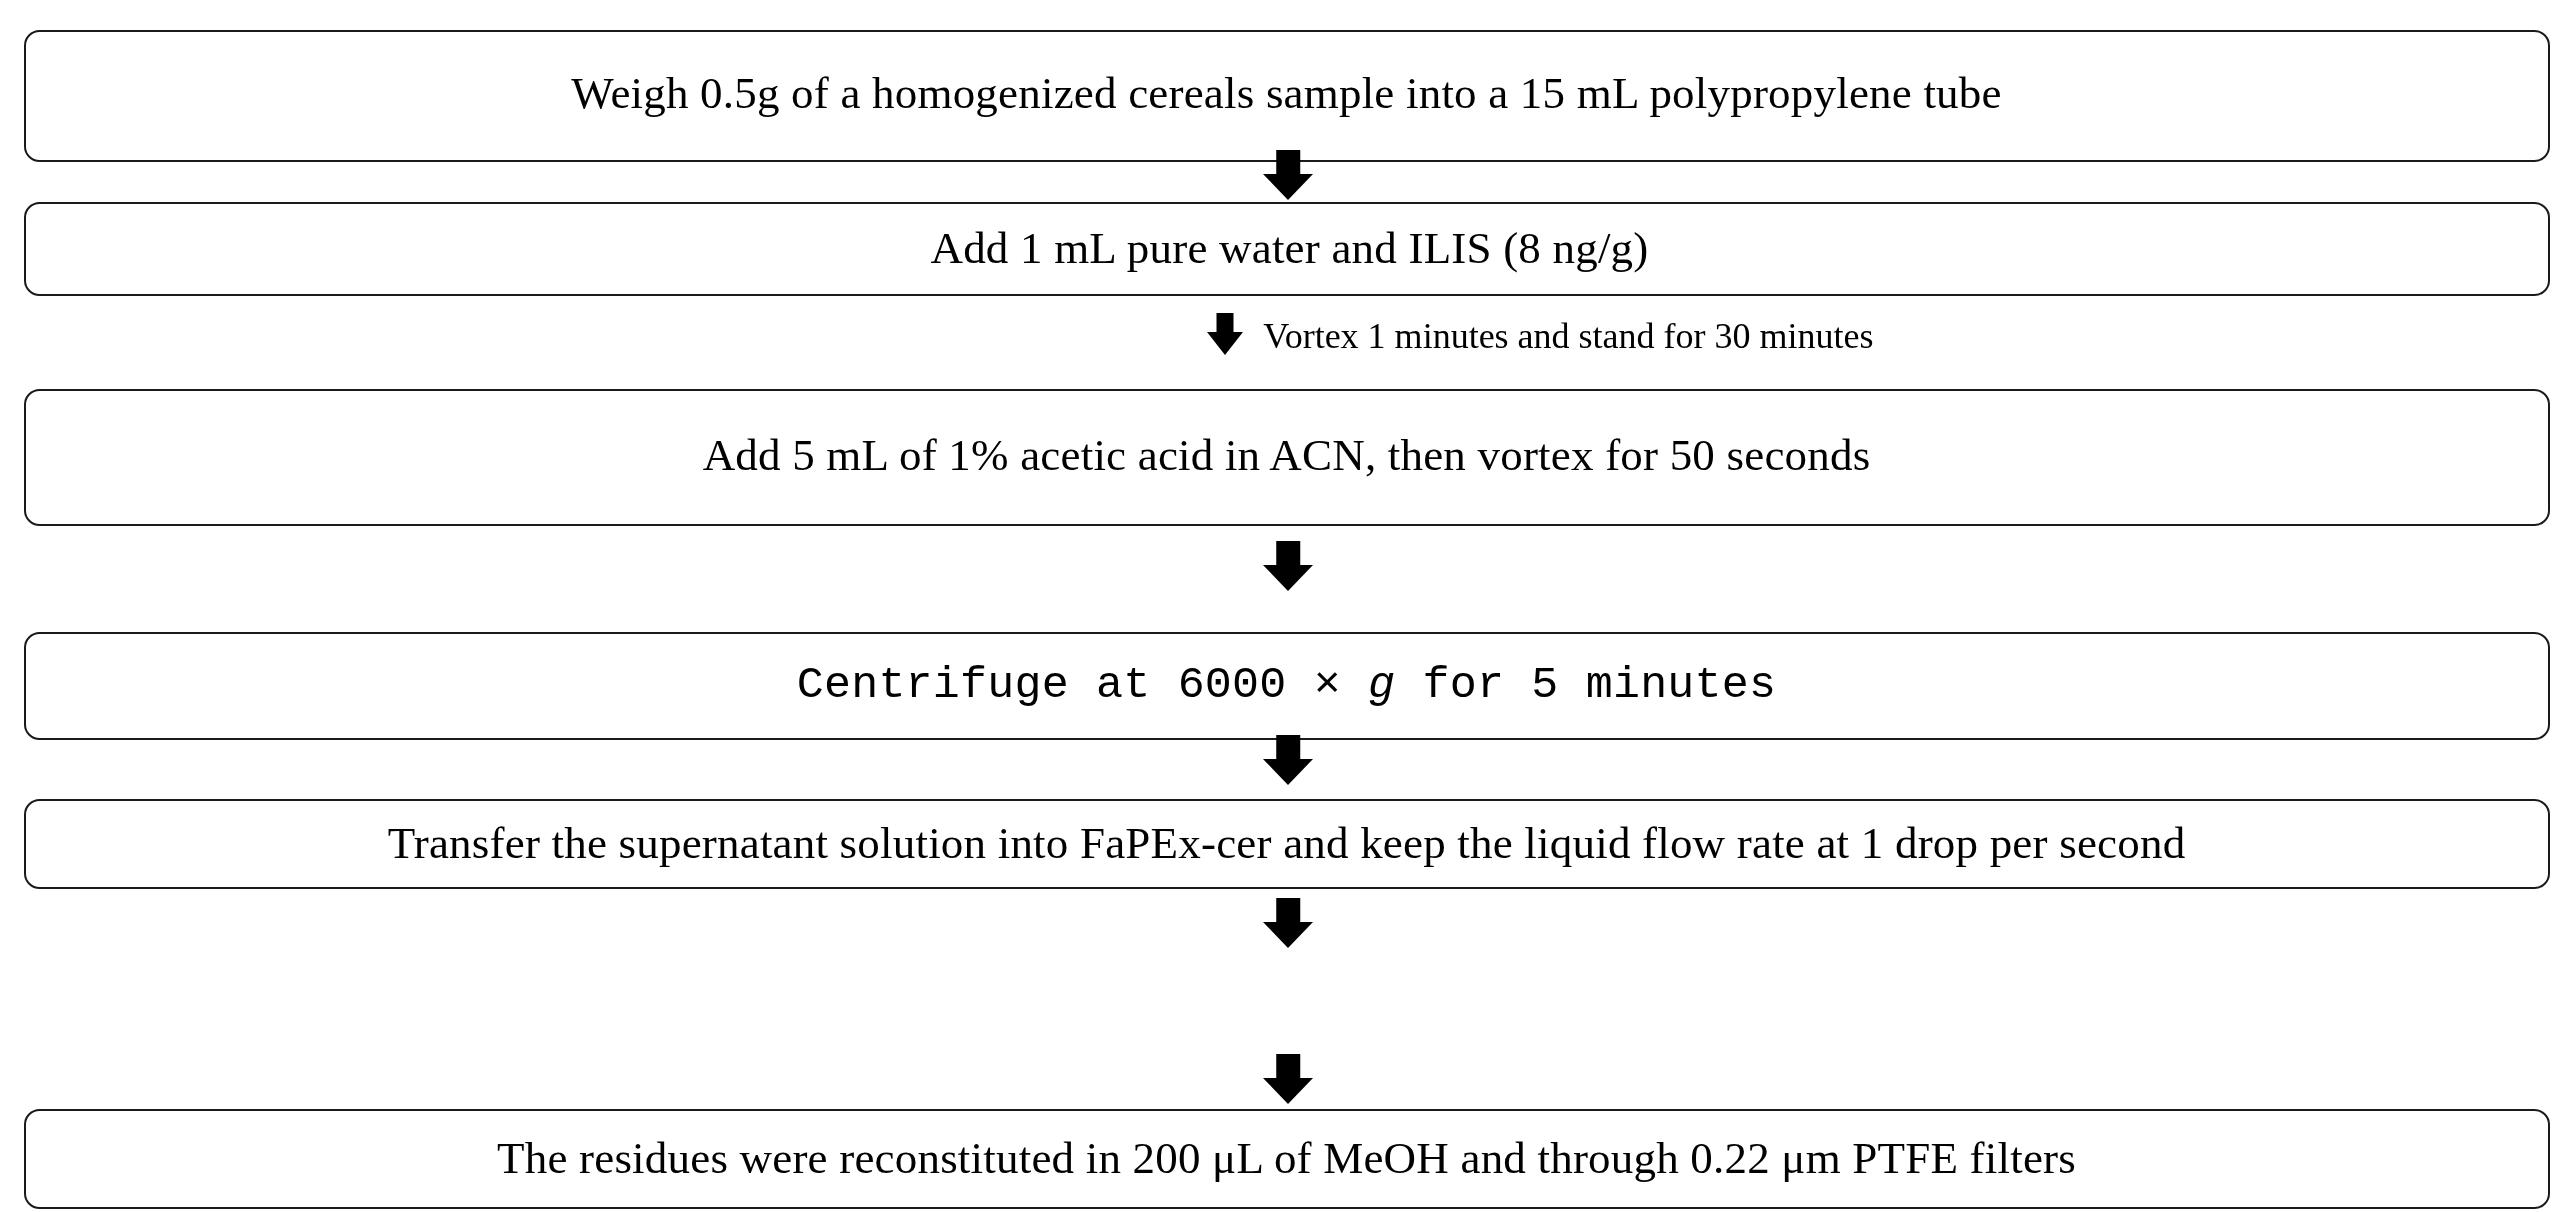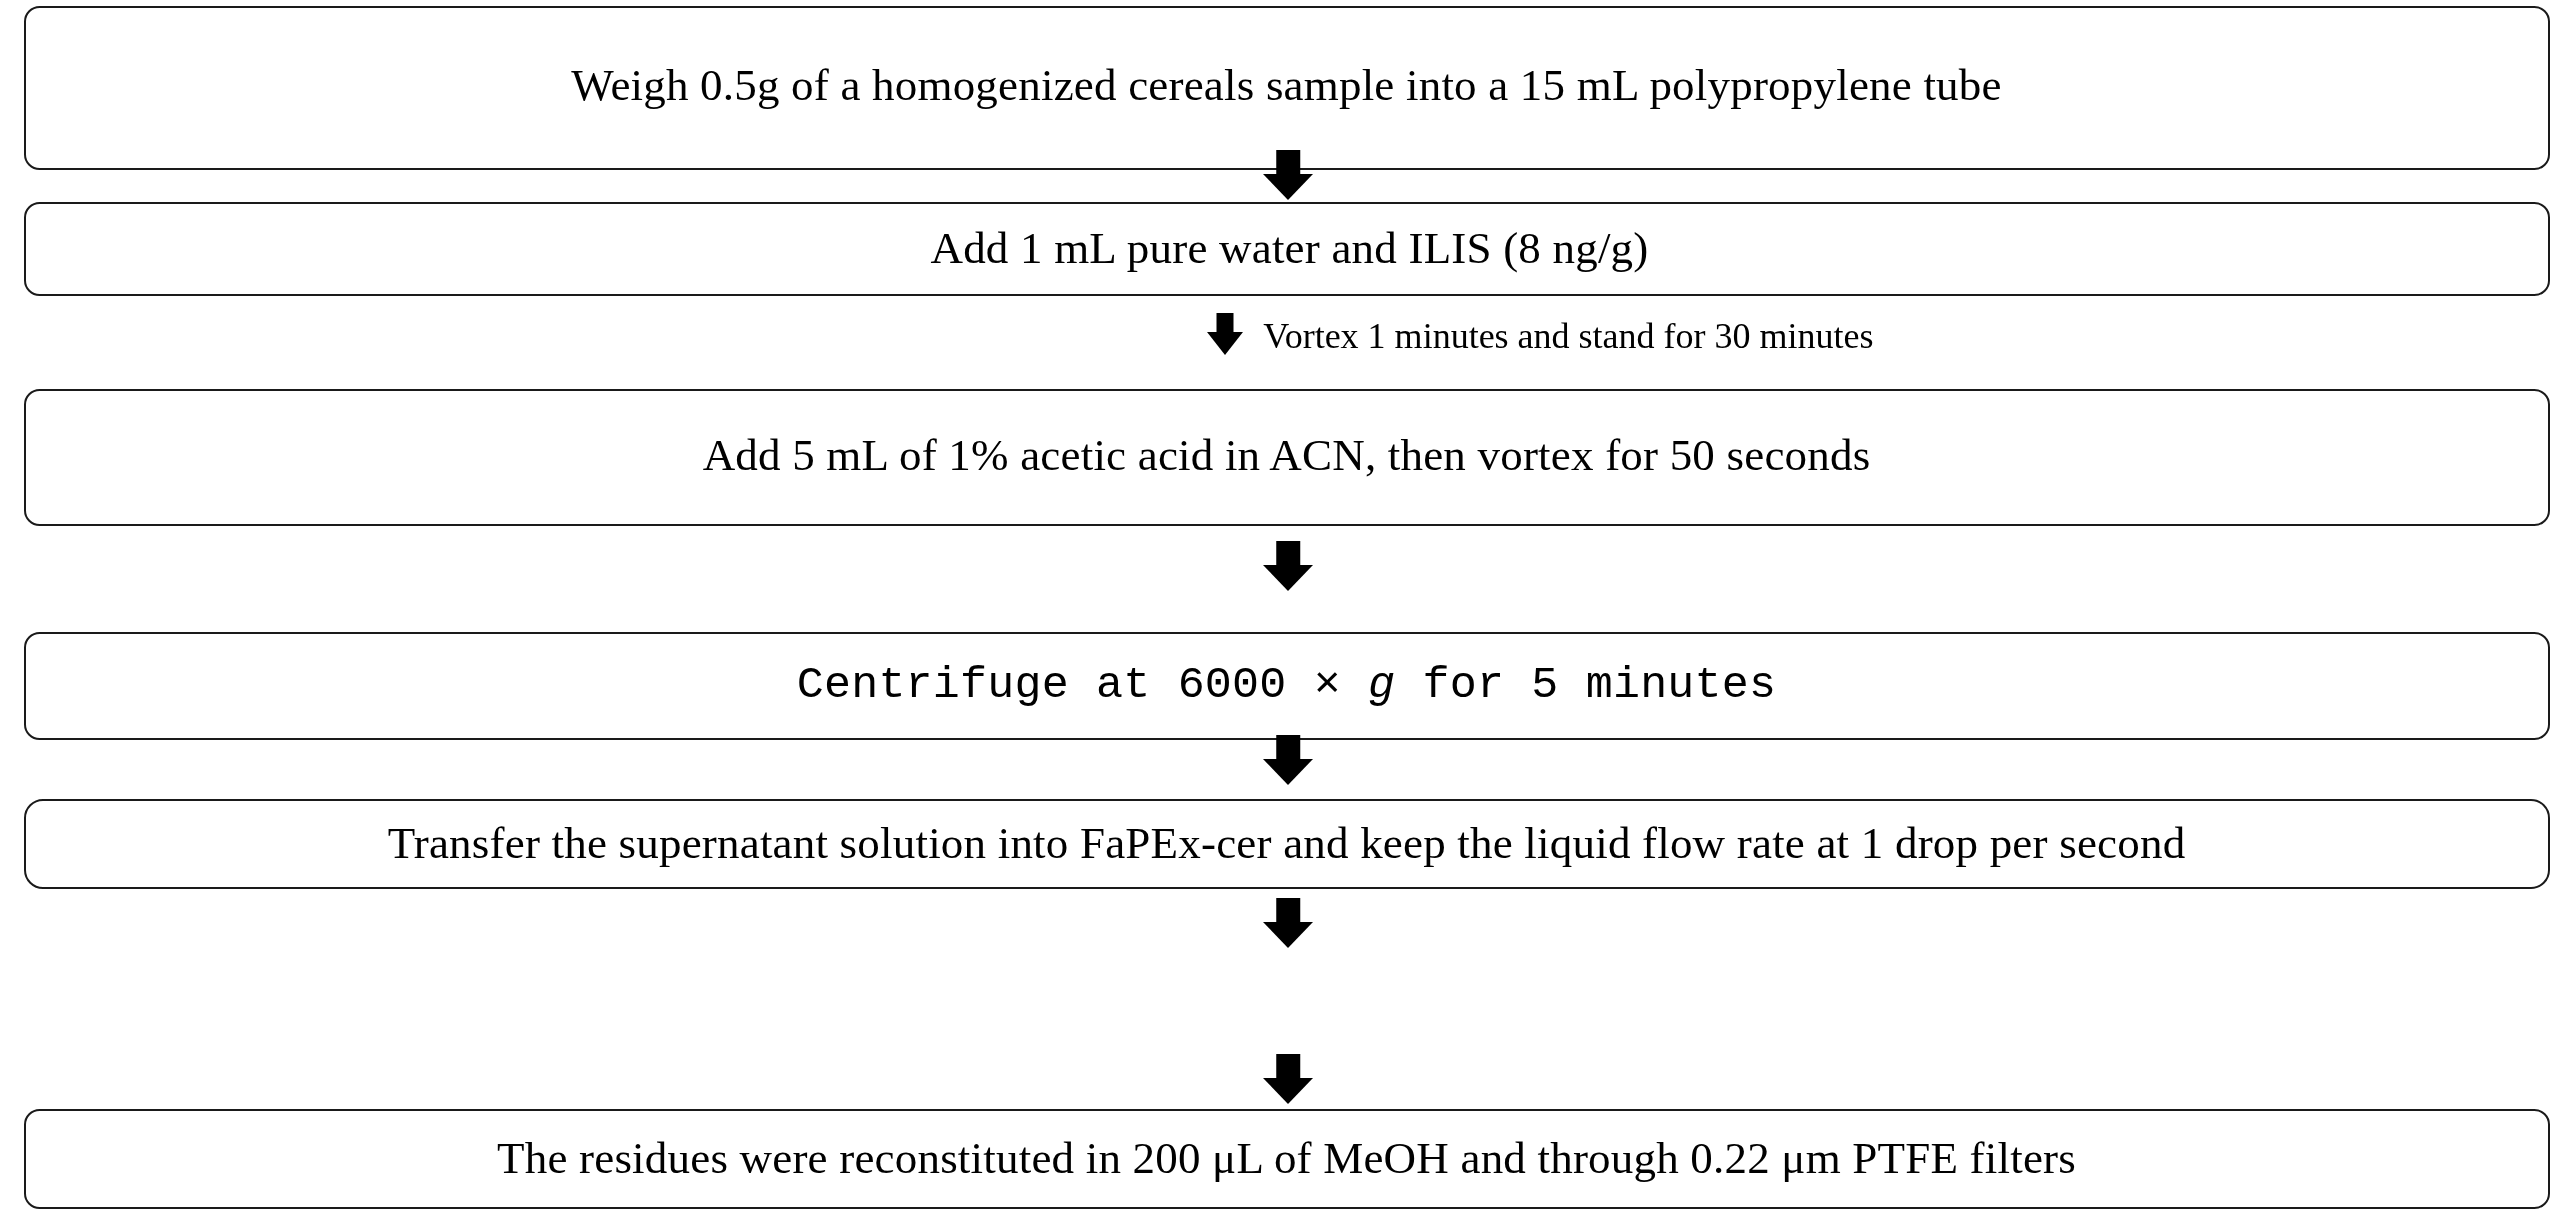--- a/index.html
+++ b/index.html
@@ -44,25 +44,25 @@
     letter-spacing: 0.2px;
     text-align: center;
     white-space: nowrap;
     color: #000000;
   }
   .step-label .ital {
     font-style: italic;
   }
 
   
-  #box-1 { top: 6px;   height: 164px; }
+  #box-1 { top: 30px;   height: 132px; }
   #box-2 { top: 202px;  height: 94px; padding-left: 6px; }
   #box-3 { top: 389px;  height: 137px; }
   #box-4 { top: 632px;  height: 108px; font-family: Liberation Mono, monospace; }
-  #box-5 { top: 799px; height: 90px; border-radius: 19px; }
+  #box-5 { top: 799px; height: 90px; }
   #box-6 { top: 960px; height: 88px; }
   #box-7 { top: 1109px; height: 100px; }
 
   
   #box-1 .step-label { transform: translateY(-1.6px); }
   #box-3 .step-label { transform: translateY(-1.6px); }
 
   
   .connector {
     position: absolute;

